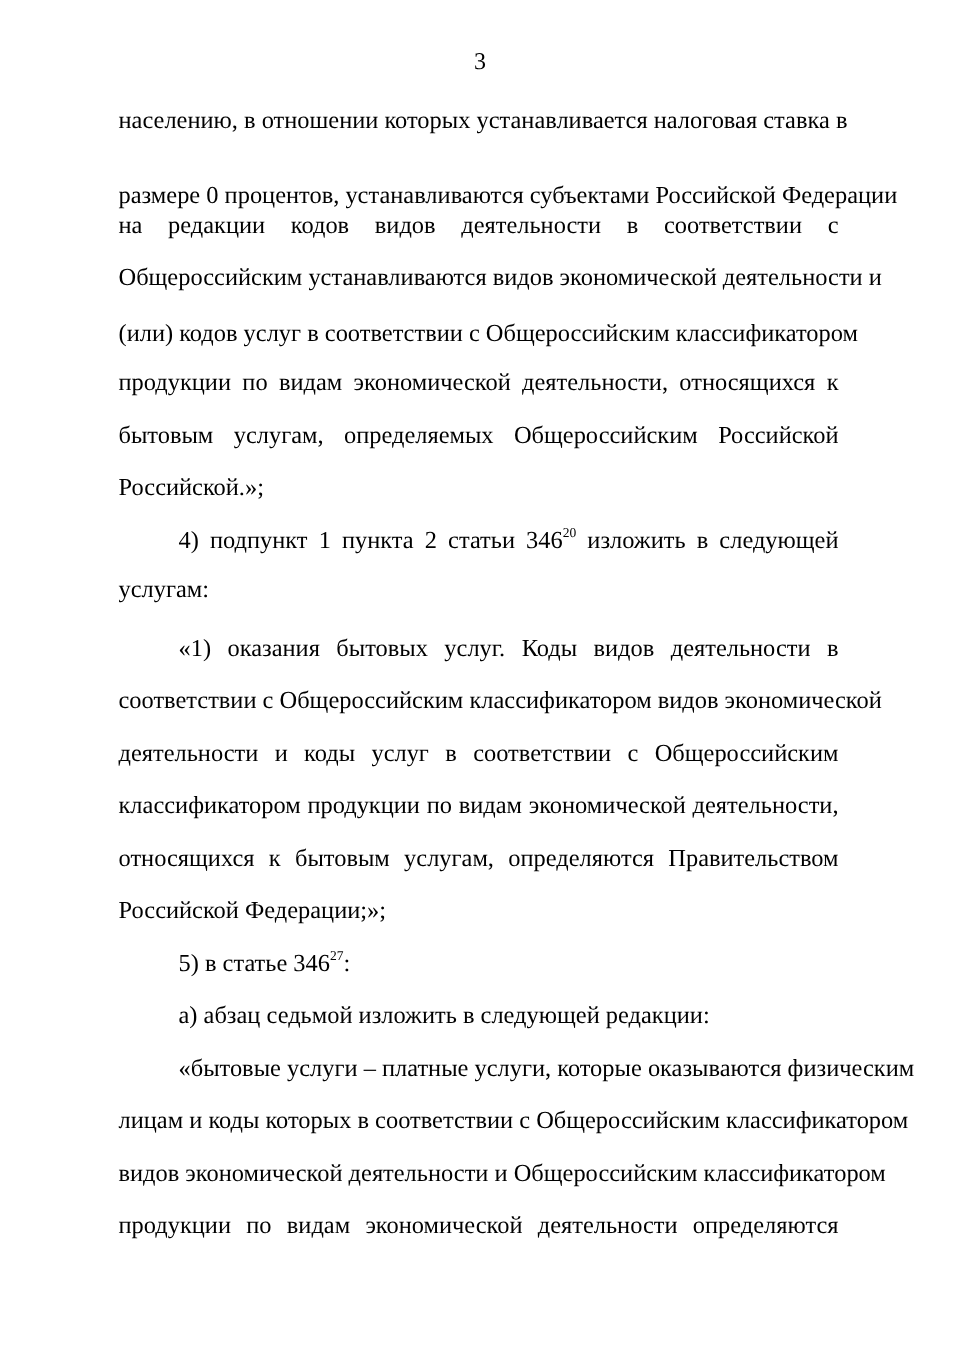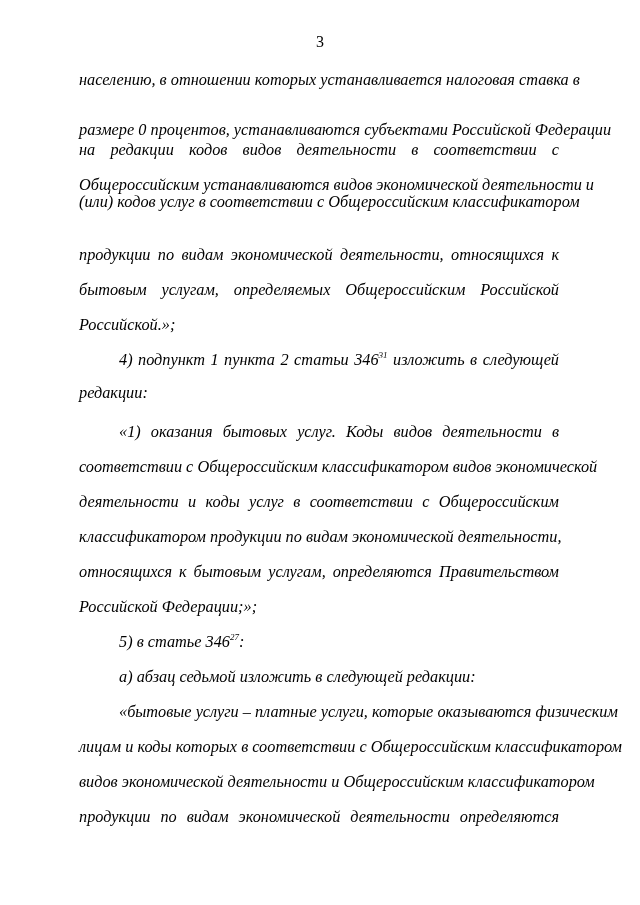--- a/index.html
+++ b/index.html
@@ -1,41 +1,41 @@
 <!DOCTYPE html>
 <html><head>
 <meta charset="utf-8">
 <style>
   html, body { margin: 0; padding: 0; background: #ffffff; }
   body { width: 640px; height: 905px; position: relative; overflow: hidden;
          font-family: "Liberation Serif", "DejaVu Serif", serif; color: #000; }
   .page-num { position: absolute; top: 33px; left: 0; width: 640px; text-align: center; font-size: 16px; }
   .line { position: absolute; left: 79px; width: 480px; font-size: 16.3px; line-height: 20px;
-          white-space: nowrap; text-align: justify; text-align-last: justify; font-style: italic; }
+          white-space: nowrap; text-align: justify; text-align-last: justify; }
   .line.last { text-align-last: left; }
   .line.ind { left: 119px; width: 440px; }
   sup { font-size: 9px; vertical-align: 7px; line-height: 0; }
 </style>
 </head>
 <body>
 
 <div class="page-num">3</div>
 
 <div>
   <div class="line" style="top:70px">населению, в отношении которых устанавливается налоговая ставка в</div>
   <div class="line" style="top:120px">размере 0 процентов, устанавливаются субъектами Российской Федерации</div>
   <div class="line" style="top:140px">на редакции кодов видов деятельности в соответствии с</div>
   <div class="line" style="top:175px">Общероссийским устанавливаются видов экономической деятельности и</div>
-  <div class="line" style="top:192px">(или) кодов услуг в соответствии с Общероссийским классификатором</div>
+  <div class="line" style="top:212px">(или) кодов услуг в соответствии с Общероссийским классификатором</div>
   <div class="line" style="top:245px">продукции по видам экономической деятельности, относящихся к</div>
   <div class="line" style="top:280px">бытовым услугам, определяемых Общероссийским Российской</div>
   <div class="line last" style="top:315px">Российской.»;</div>
 
-  <div class="line ind" style="top:350px"><span>4) подпункт 1 пункта 2 статьи 346</span><sup>31</sup><span> изложить в следующей</span></div>
-  <div class="line last" style="top:383px">редакции:</div>
+  <div class="line ind" style="top:350px"><span>4) подпункт 1 пункта 2 статьи 346</span><sup>20</sup><span> изложить в следующей</span></div>
+  <div class="line last" style="top:383px">услугам:</div>
 
   <div class="line ind" style="top:422px">«1) оказания бытовых услуг. Коды видов деятельности в</div>
   <div class="line" style="top:457px">соответствии с  Общероссийским классификатором видов экономической</div>
   <div class="line" style="top:492px">деятельности и коды услуг в соответствии с Общероссийским</div>
   <div class="line" style="top:527px">классификатором продукции по видам экономической деятельности,</div>
   <div class="line" style="top:562px">относящихся к бытовым услугам, определяются Правительством</div>
   <div class="line last" style="top:597px">Российской Федерации;»;</div>
 
   <div class="line ind last" style="top:632px"><span>5) в статье 346</span><sup>27</sup><span>:</span></div>
   <div class="line ind last" style="top:667px">а) абзац седьмой изложить в следующей редакции:</div>

